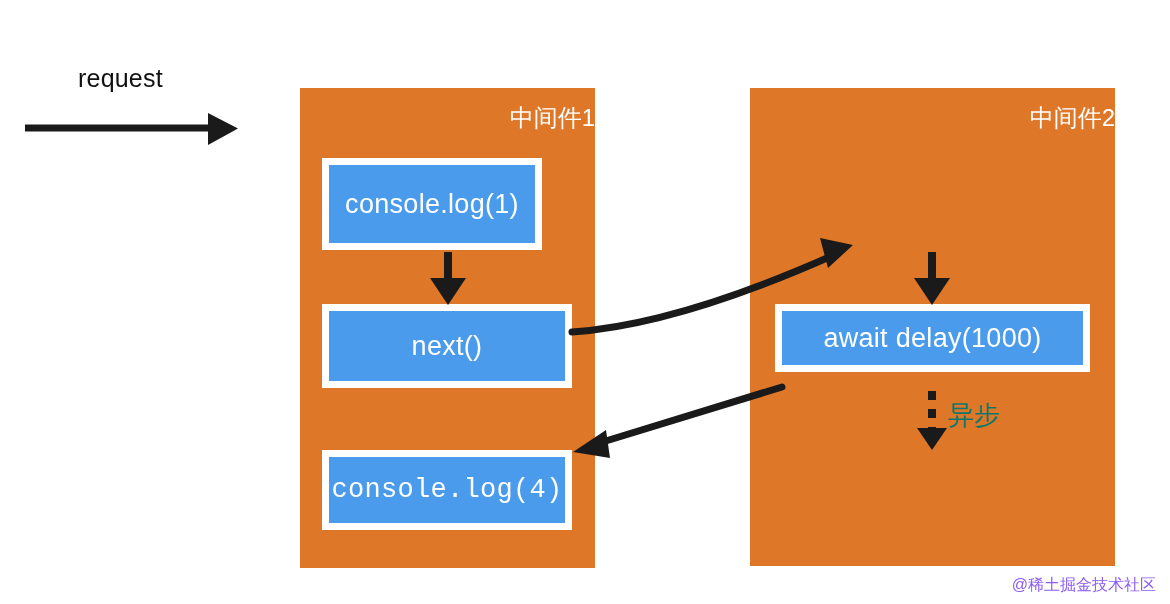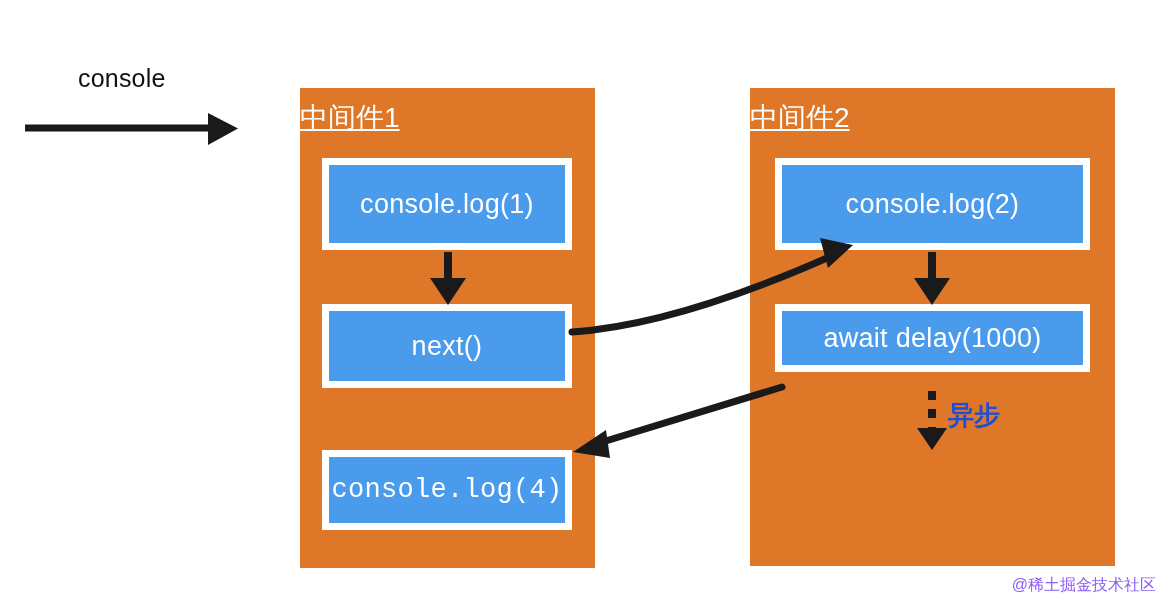--- a/index.html
+++ b/index.html
@@ -34,60 +34,58 @@
     box-sizing: border-box;
   }
   #panel-mw1 { left: 300px; top: 88px;  width: 295px; height: 480px; }
   #panel-mw2 { left: 750px; top: 88px;  width: 365px; height: 478px; }
 
   .panel-title {
     position: absolute;
     left: 0;
     right: 0;
     top: 13px;
-    text-align: left;
+    text-align: right;
     color: #ffffff;
-    font-size: 28px;
+    font-size: 24px;
     line-height: 34px;
     white-space: nowrap;
-    text-decoration: underline;
   }
 
   
   .step {
     position: absolute;
     background: #4A9BEC;
     border: 7px solid #ffffff;
     box-sizing: border-box;
     color: #ffffff;
     font-size: 27px;
     display: flex;
     align-items: center;
     justify-content: center;
     white-space: nowrap;
     letter-spacing: 0.3px;
   }
   
-  #step-log1  { left: 322px; top: 158px; width: 250px; height: 92px; }
+  #step-log1  { left: 322px; top: 158px; width: 220px; height: 92px; }
   #step-next  { left: 322px; top: 304px; width: 250px; height: 84px; }
   #step-log4  { left: 322px; top: 450px; width: 250px; height: 80px; font-family: Liberation Mono, monospace; }
   
   #step-log2  { left: 775px; top: 158px; width: 315px; height: 92px; }
   #step-await { left: 775px; top: 304px; width: 315px; height: 68px; }
   #step-log3  { left: 775px; top: 450px; width: 315px; height: 80px; }
 
   
   .async-label {
     position: absolute;
     left: 948px;
     top: 398px;
     font-size: 26px;
-    color: #1d4ed8;
+    color: #0f766e;
     white-space: nowrap;
-    font-weight: bold;
   }
 
   
   #arrows {
     position: absolute;
     left: 0;
     top: 0;
     width: 1170px;
     height: 604px;
     pointer-events: none;
@@ -101,35 +99,34 @@
     font-size: 16px;
     color: #8b5cf6;
     white-space: nowrap;
   }
 </style>
 </head>
 <body>
 
 <div id="canvas">
 
-  <div class="request-label">console</div>
+  <div class="request-label">request</div>
 
   <div class="panel" id="panel-mw1">
     <div class="panel-title">中间件1</div>
   </div>
 
   <div class="panel" id="panel-mw2">
     <div class="panel-title">中间件2</div>
   </div>
 
   <div class="step" id="step-log1">console.log(1)</div>
   <div class="step" id="step-next">next()</div>
   <div class="step" id="step-log4">console.log(4)</div>
 
-  <div class="step" id="step-log2">console.log(2)</div>
   <div class="step" id="step-await">await delay(1000)</div>
 
   <div class="async-label">异步</div>
 
   <svg id="arrows" viewBox="0 0 1170 604">
 
     <g>
       <line x1="25" y1="128" x2="212" y2="128" stroke="#1a1a1a" stroke-width="7" stroke-linecap="butt"></line>
       <polygon points="208,113 238,128.5 208,145" fill="#1a1a1a"></polygon>
     </g>

